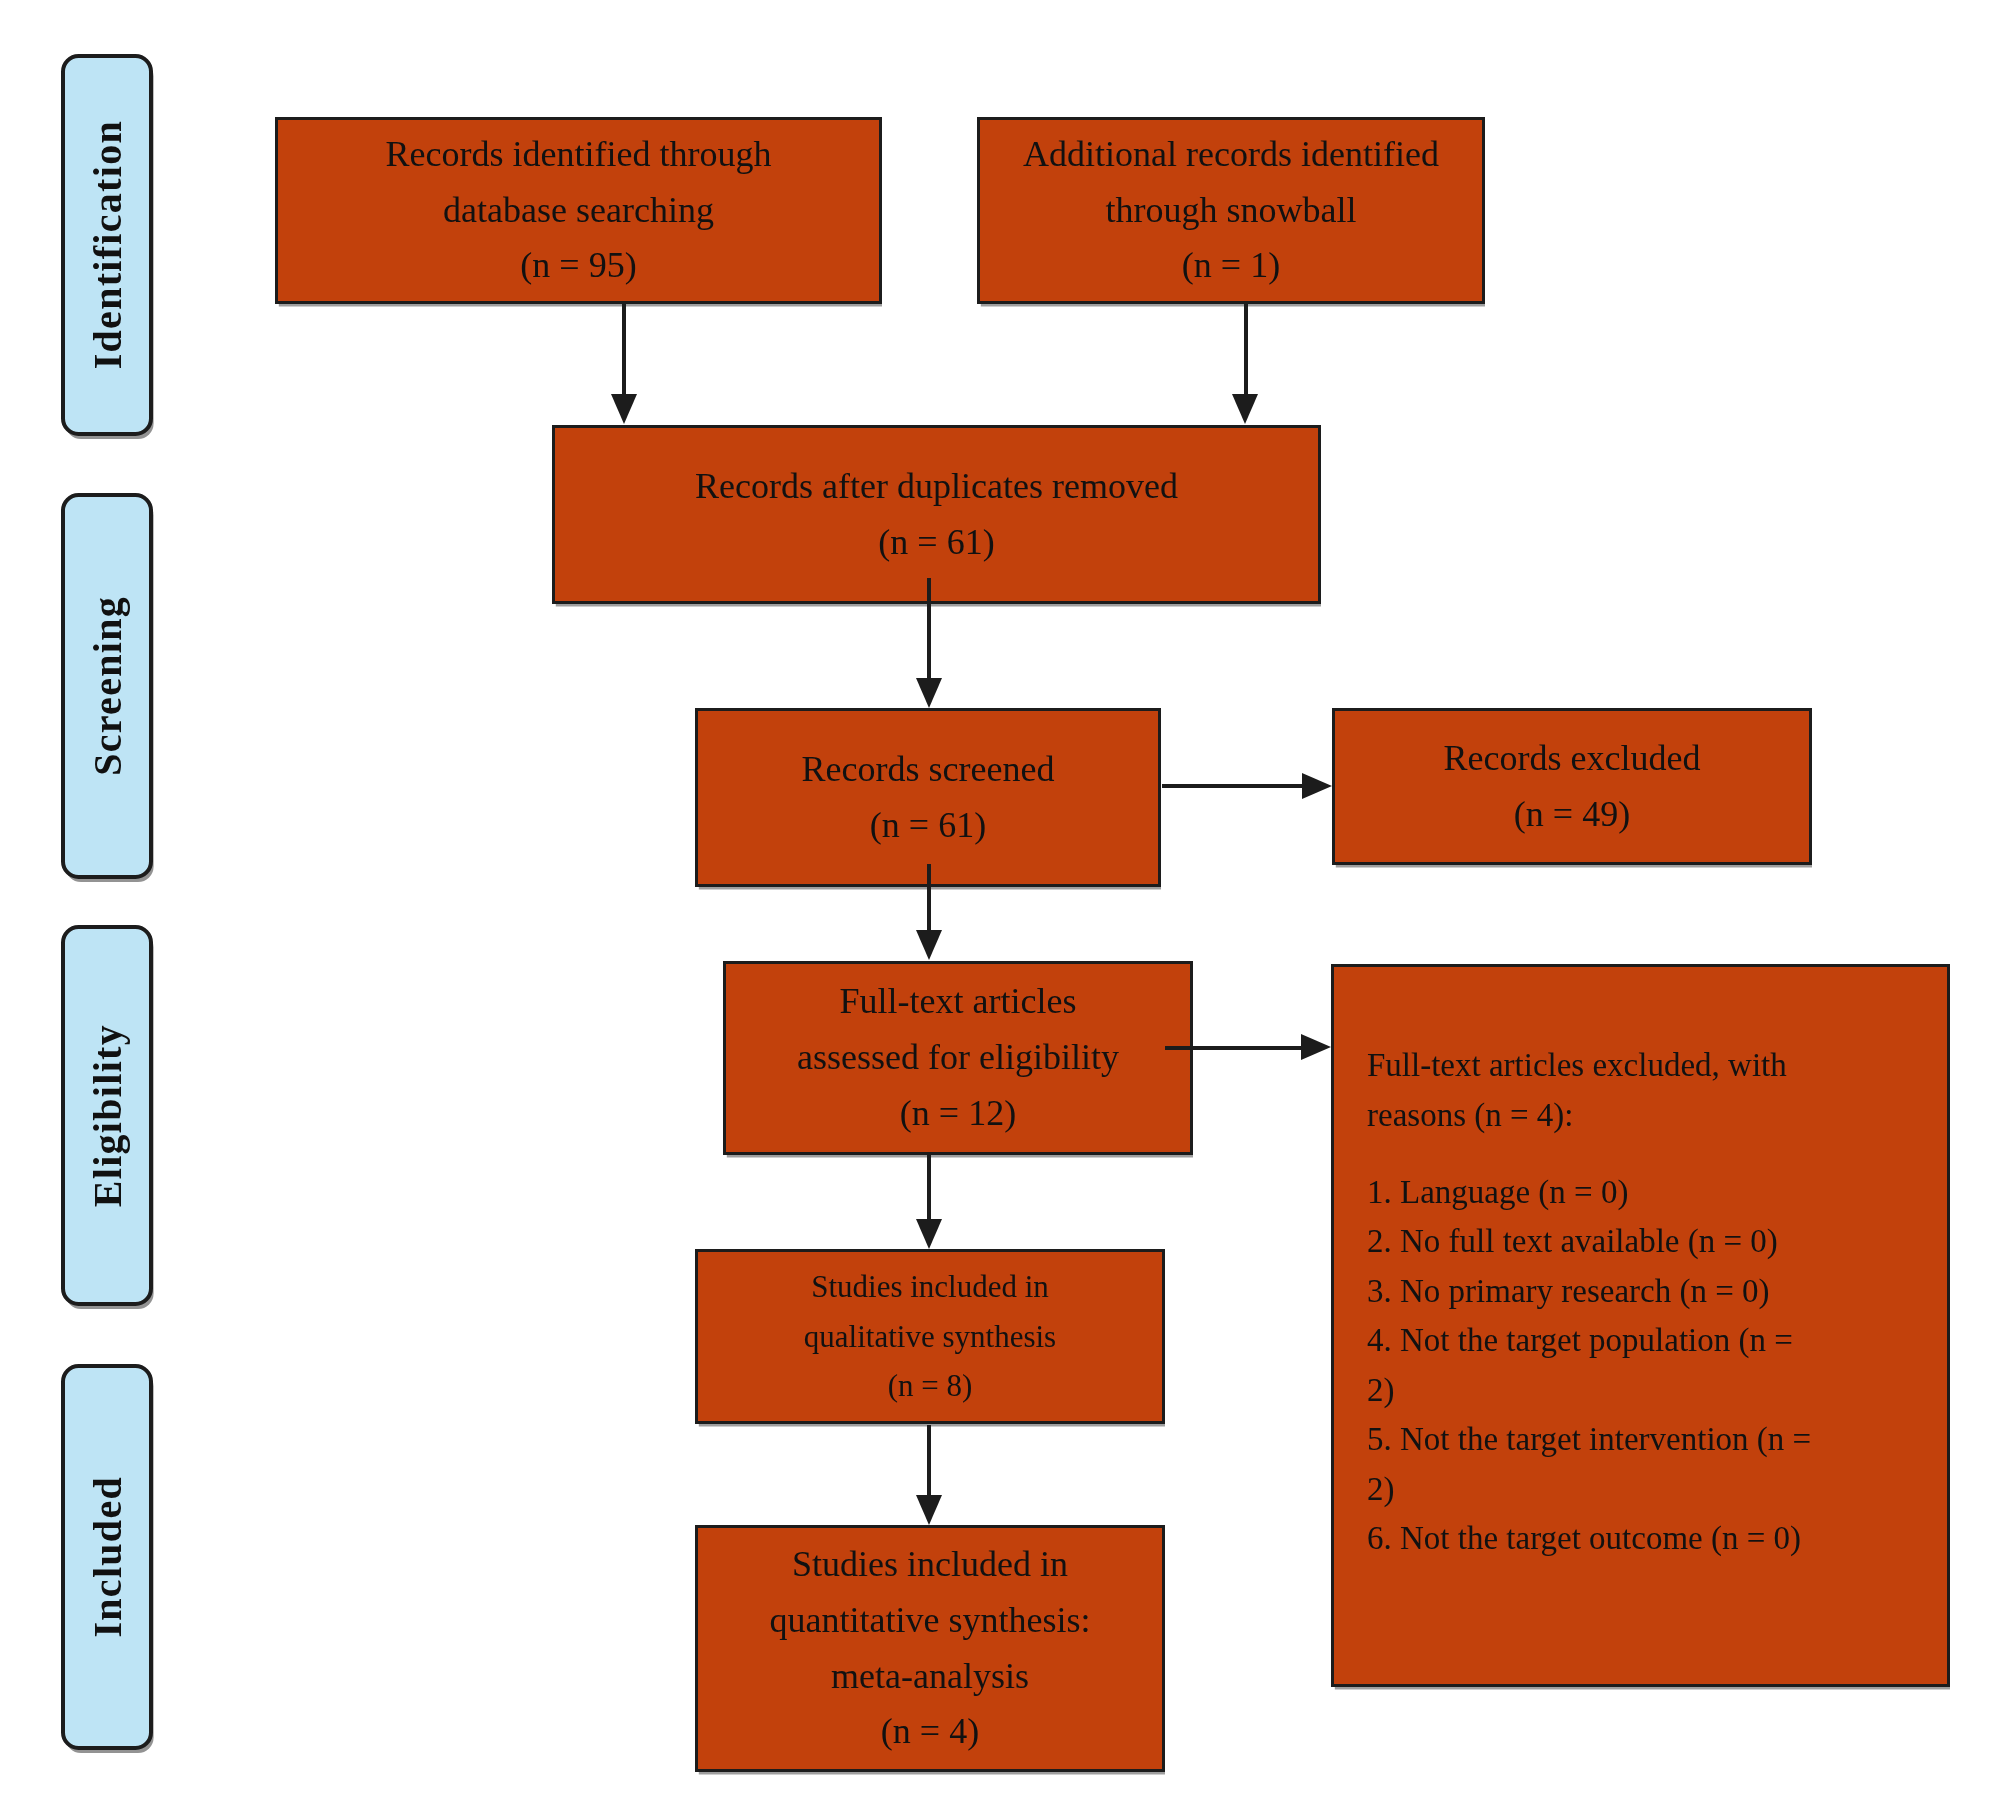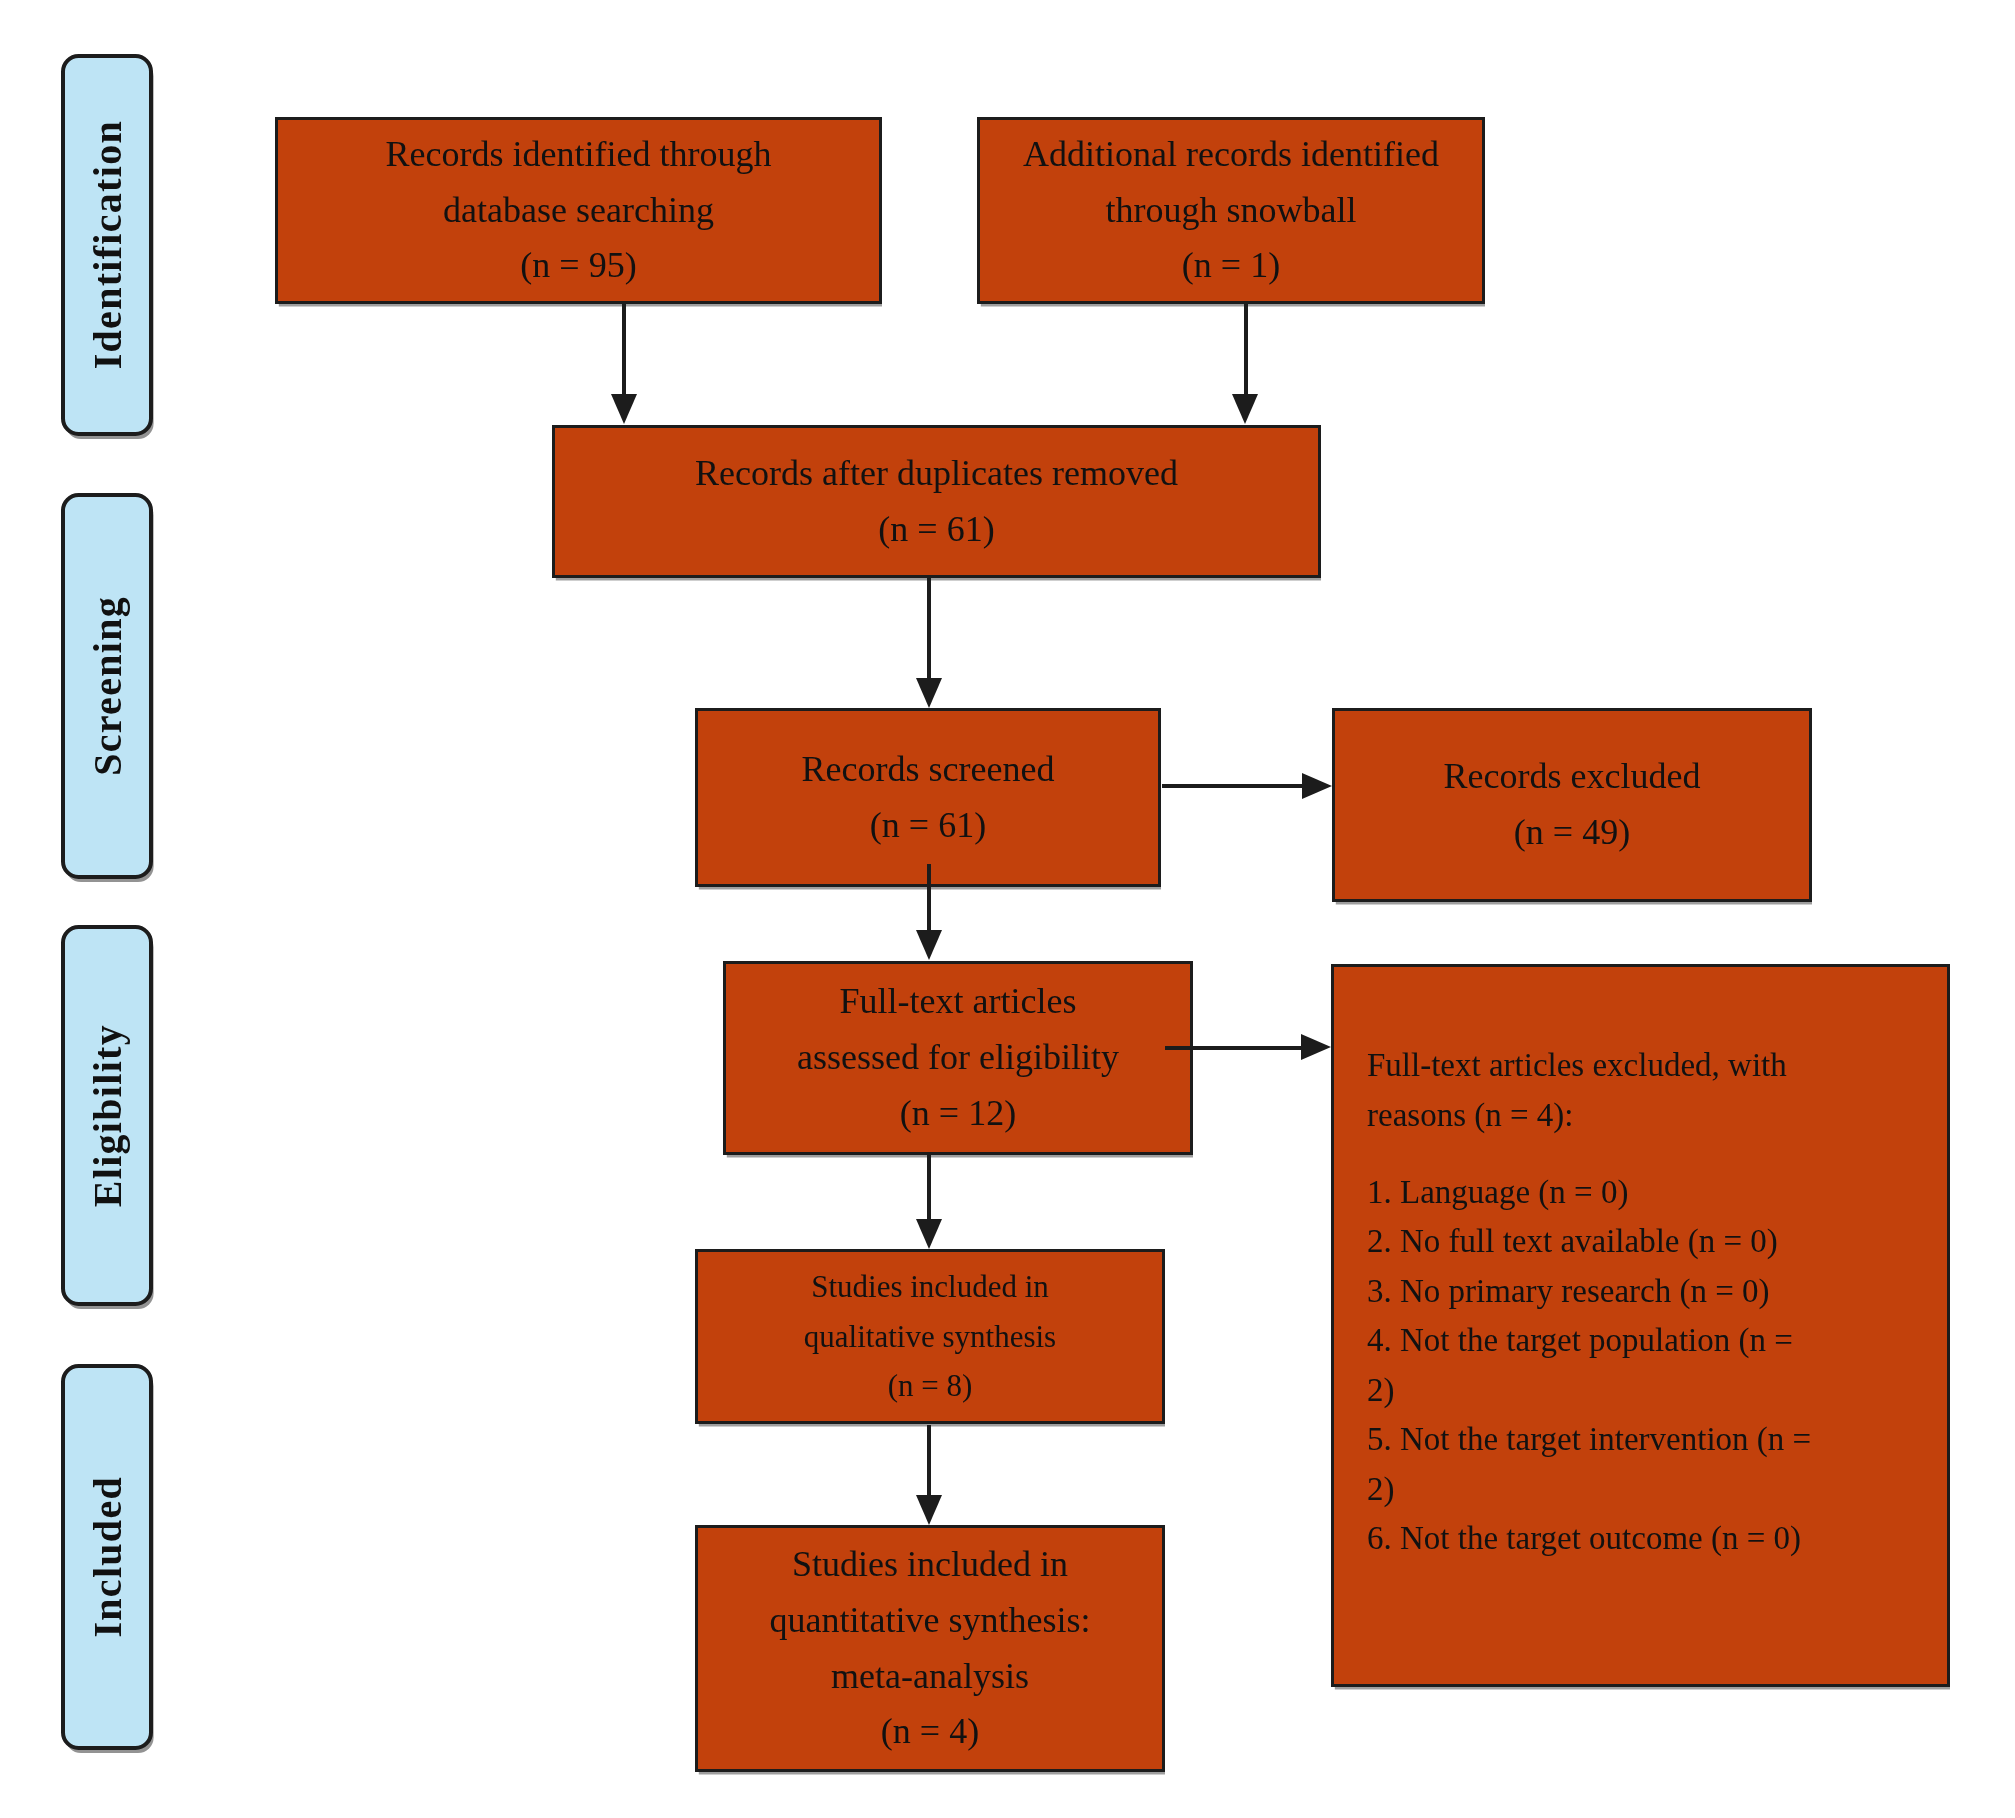--- a/index.html
+++ b/index.html
@@ -125,31 +125,31 @@
 database searching
 (n = 95)</div>
   </div>
 
   <div class="flow-box" style="left:977px; top:117px; width:508px; height:187px;">
     <div class="box-text">Additional records identified
 through snowball
 (n = 1)</div>
   </div>
 
-  <div class="flow-box" style="left:552px; top:425px; width:769px; height:153px;justify-content:center;">
+  <div class="flow-box" style="left:552px; top:425px; width:769px; height:179px;justify-content:center;">
     <div class="box-text">Records after duplicates removed
 (n = 61)</div>
   </div>
 
   <div class="flow-box" style="left:695px; top:708px; width:466px; height:179px;">
     <div class="box-text">Records screened
 (n = 61)</div>
   </div>
 
-  <div class="flow-box" style="left:1332px; top:708px; width:480px; height:194px;">
+  <div class="flow-box" style="left:1332px; top:708px; width:480px; height:157px;">
     <div class="box-text">Records excluded
 (n = 49)</div>
   </div>
 
   <div class="flow-box" style="left:695px; top:961px; width:470px; height:194px;margin-left:28px;">
     <div class="box-text">Full-text articles
 assessed for eligibility
 (n = 12)</div>
   </div>
 

